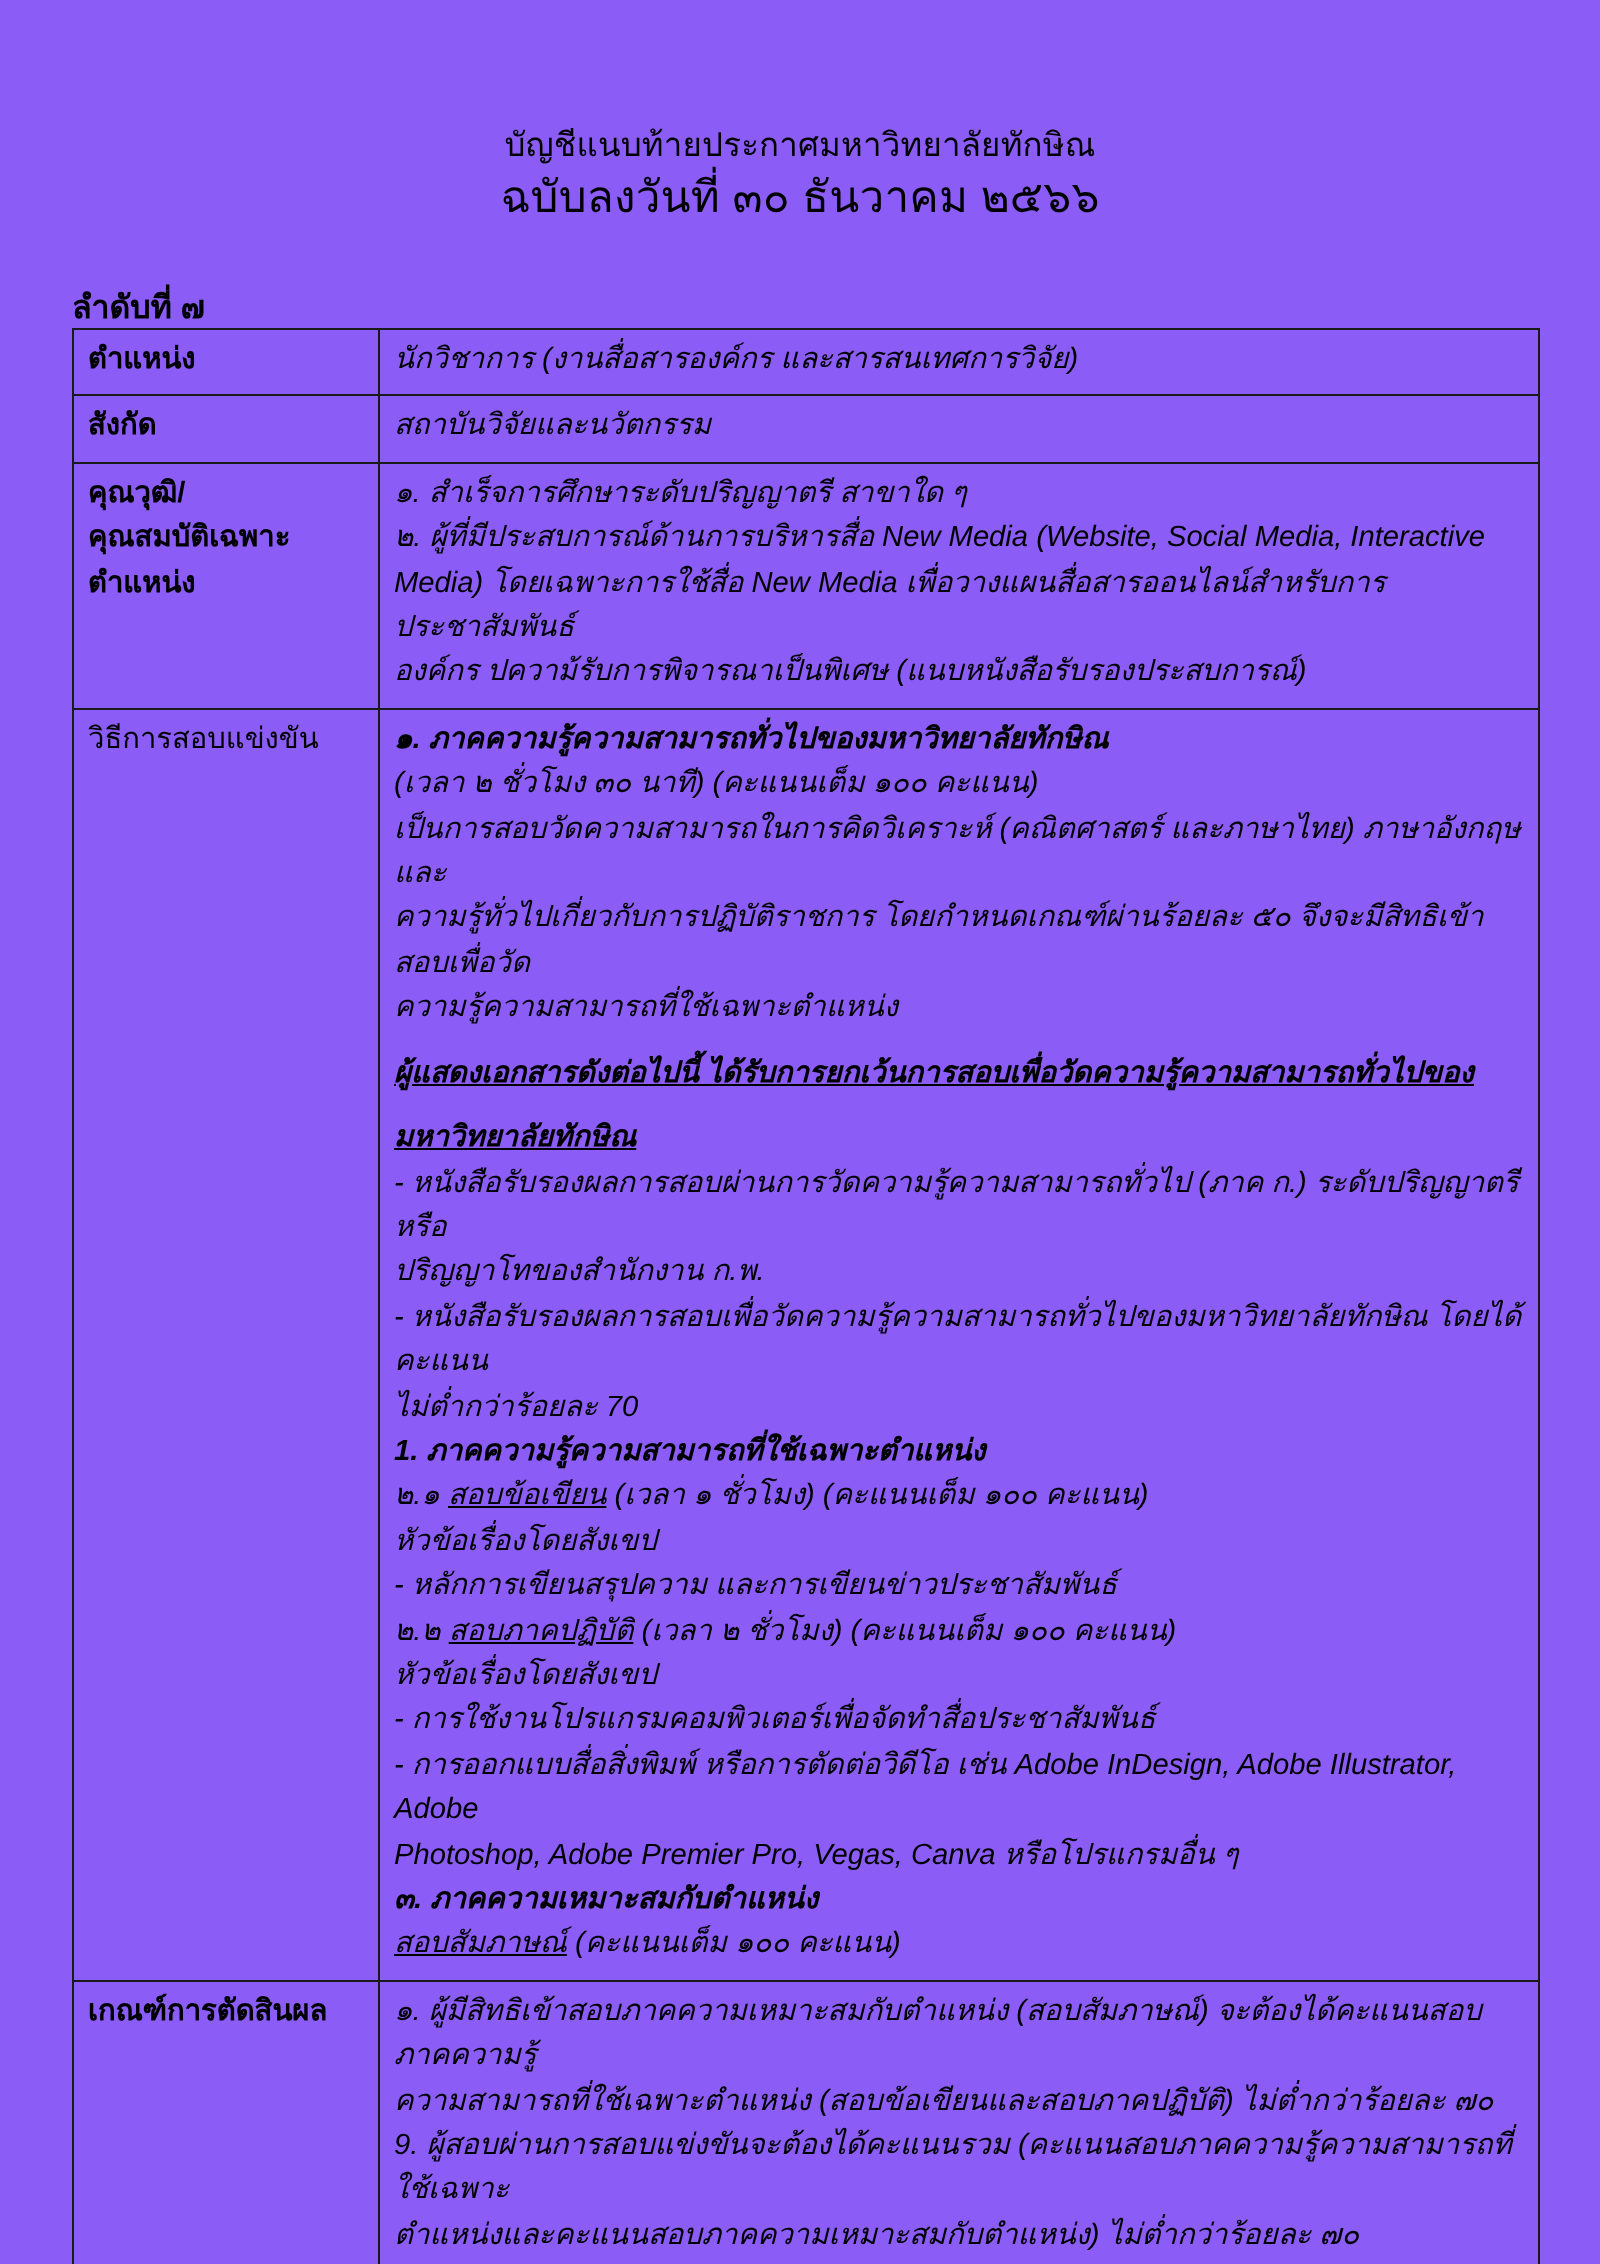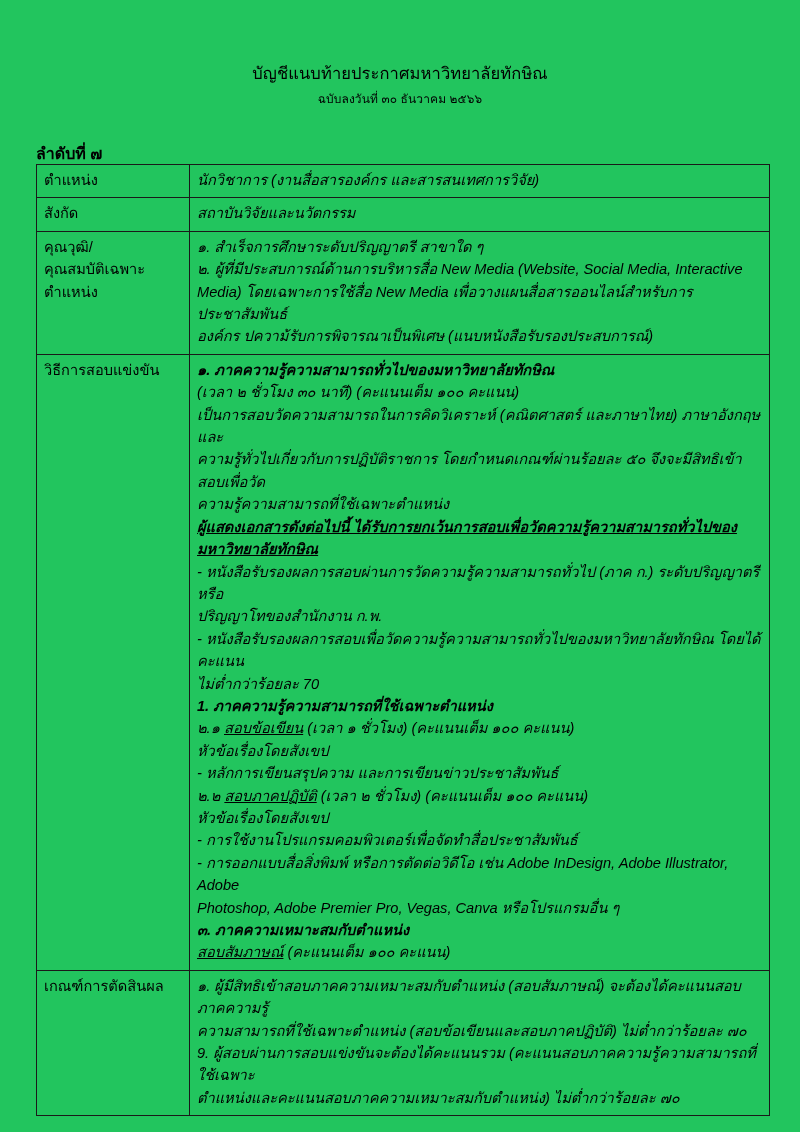--- a/index.html
+++ b/index.html
@@ -13,36 +13,36 @@
     position: relative;
     font-family: "Liberation Sans", "DejaVu Sans", sans-serif;
     color: #000000;
     overflow: hidden;
   }
   .page {
     position: absolute;
     left: 0; top: 0;
     width: 800px;
     height: 1132px;
-    background: #22c55e;
+    background: #8b5cf6;
   }
   .doc-header {
     position: absolute;
     left: 0;
     top: 60px;
     width: 800px;
     text-align: center;
     line-height: 26px;
   }
   .doc-header .line1 {
     font-size: 16.5px;
     letter-spacing: 0.1px;
   }
   .doc-header .line2 {
-    font-size: 12px;
+    font-size: 22px;
     letter-spacing: 0.1px;
   }
   .order-label {
     position: absolute;
     left: 36px;
     top: 141px;
     font-size: 16px;
     font-weight: bold;
   }
   table.main-table {
@@ -55,33 +55,33 @@
   }
   table.main-table td {
     border: 1px solid #1a1a1a;
     vertical-align: top;
     padding: 4px 7px 6px 7px;
     font-size: 14.6px;
     line-height: 22.4px;
   }
   td.label-cell {
     width: 138px;
-    font-weight: normal;
+    font-weight: bold;
     white-space: pre-line;
   }
   td.label-cell.normal {
     font-weight: normal;
   }
   td.value-cell {
     width: 565px;
     font-style: italic;
   }
   .ln { display: block; }
   .b { font-weight: bold; }
-  .u { text-decoration: underline; }
+  .u { text-decoration: underline; margin-top: 10px; }
   .pad-bottom { padding-bottom: 26px; margin-left: 20px; }
   .pad-bottom-sm { padding-bottom: 18px; }
 </style>
 </head>
 <body>
 
 <div class="page">
 
   <div class="doc-header">
     <div class="line1">บัญชีแนบท้ายประกาศมหาวิทยาลัยทักษิณ</div>

